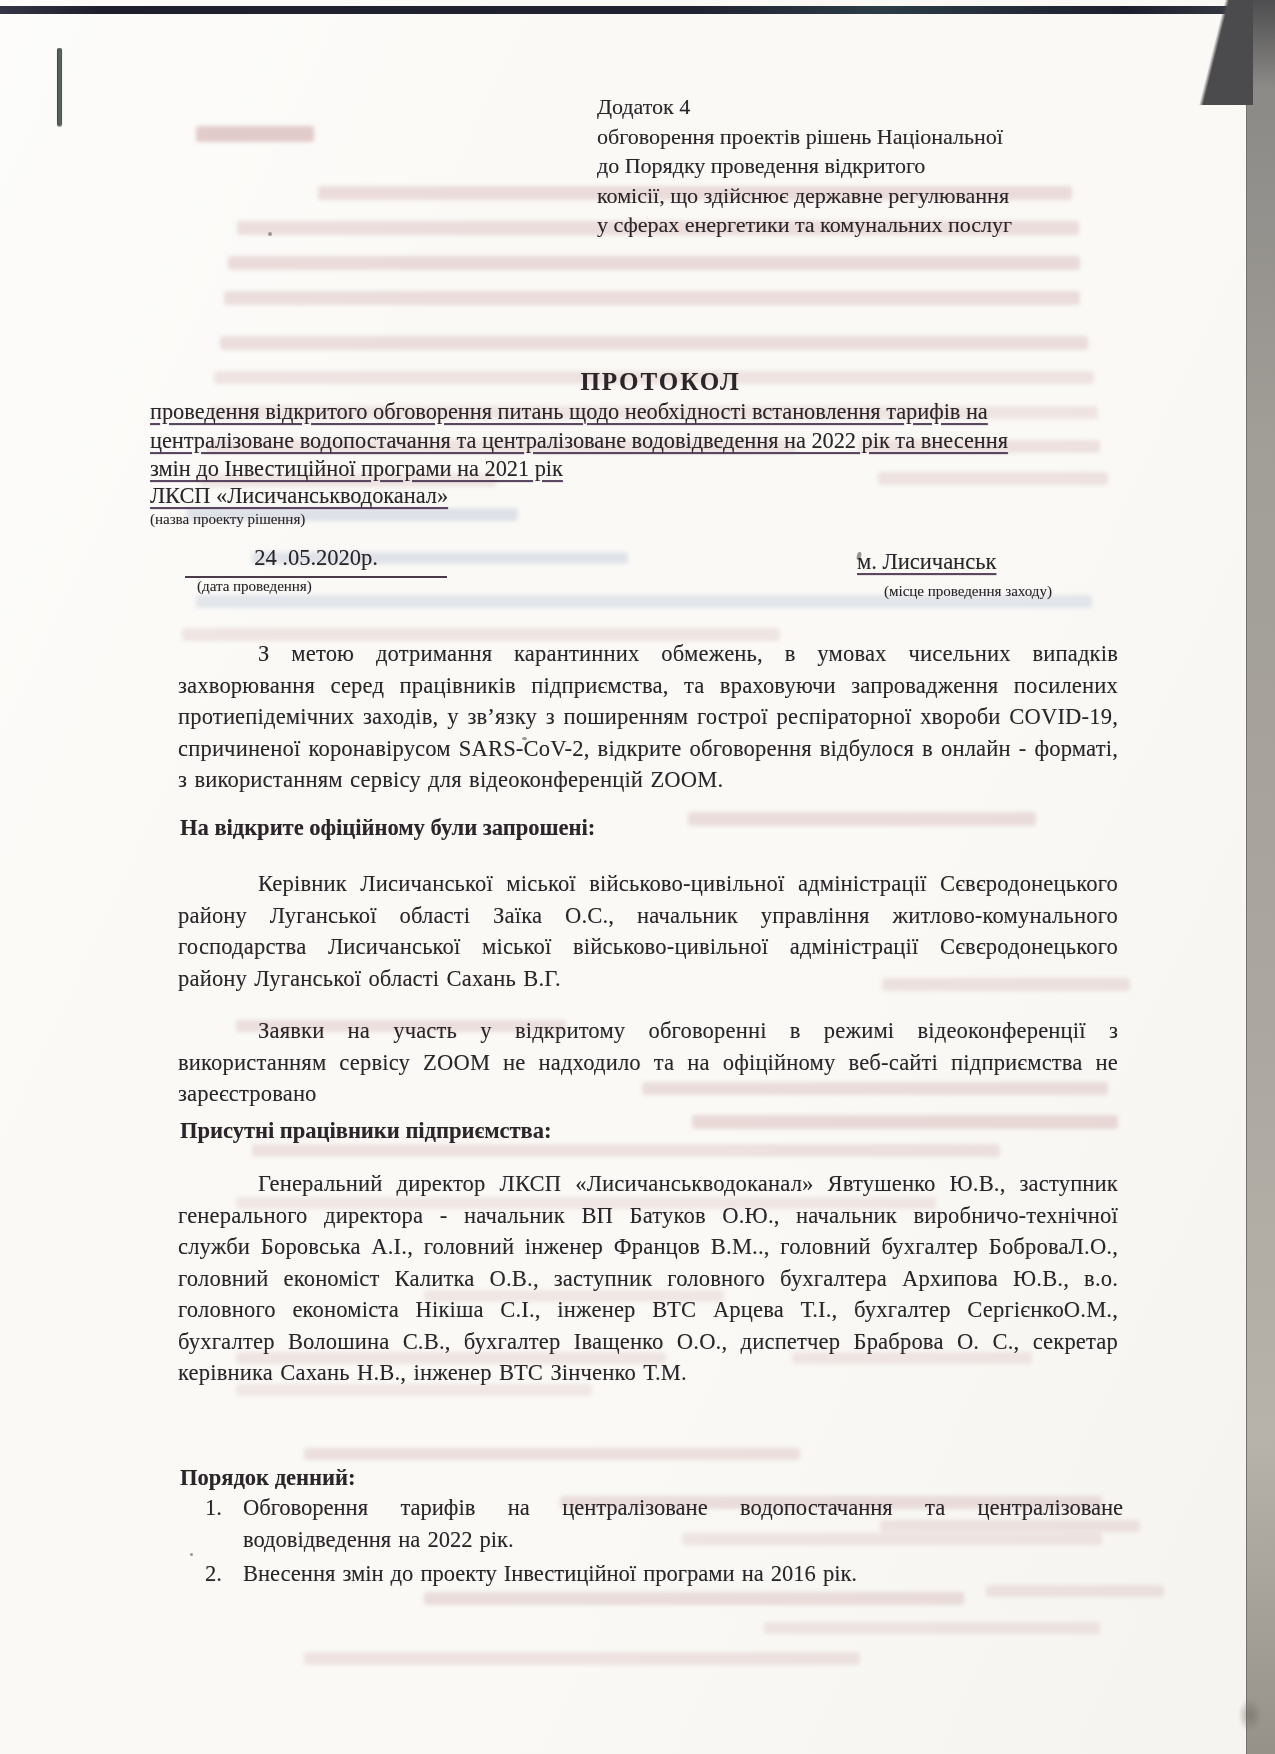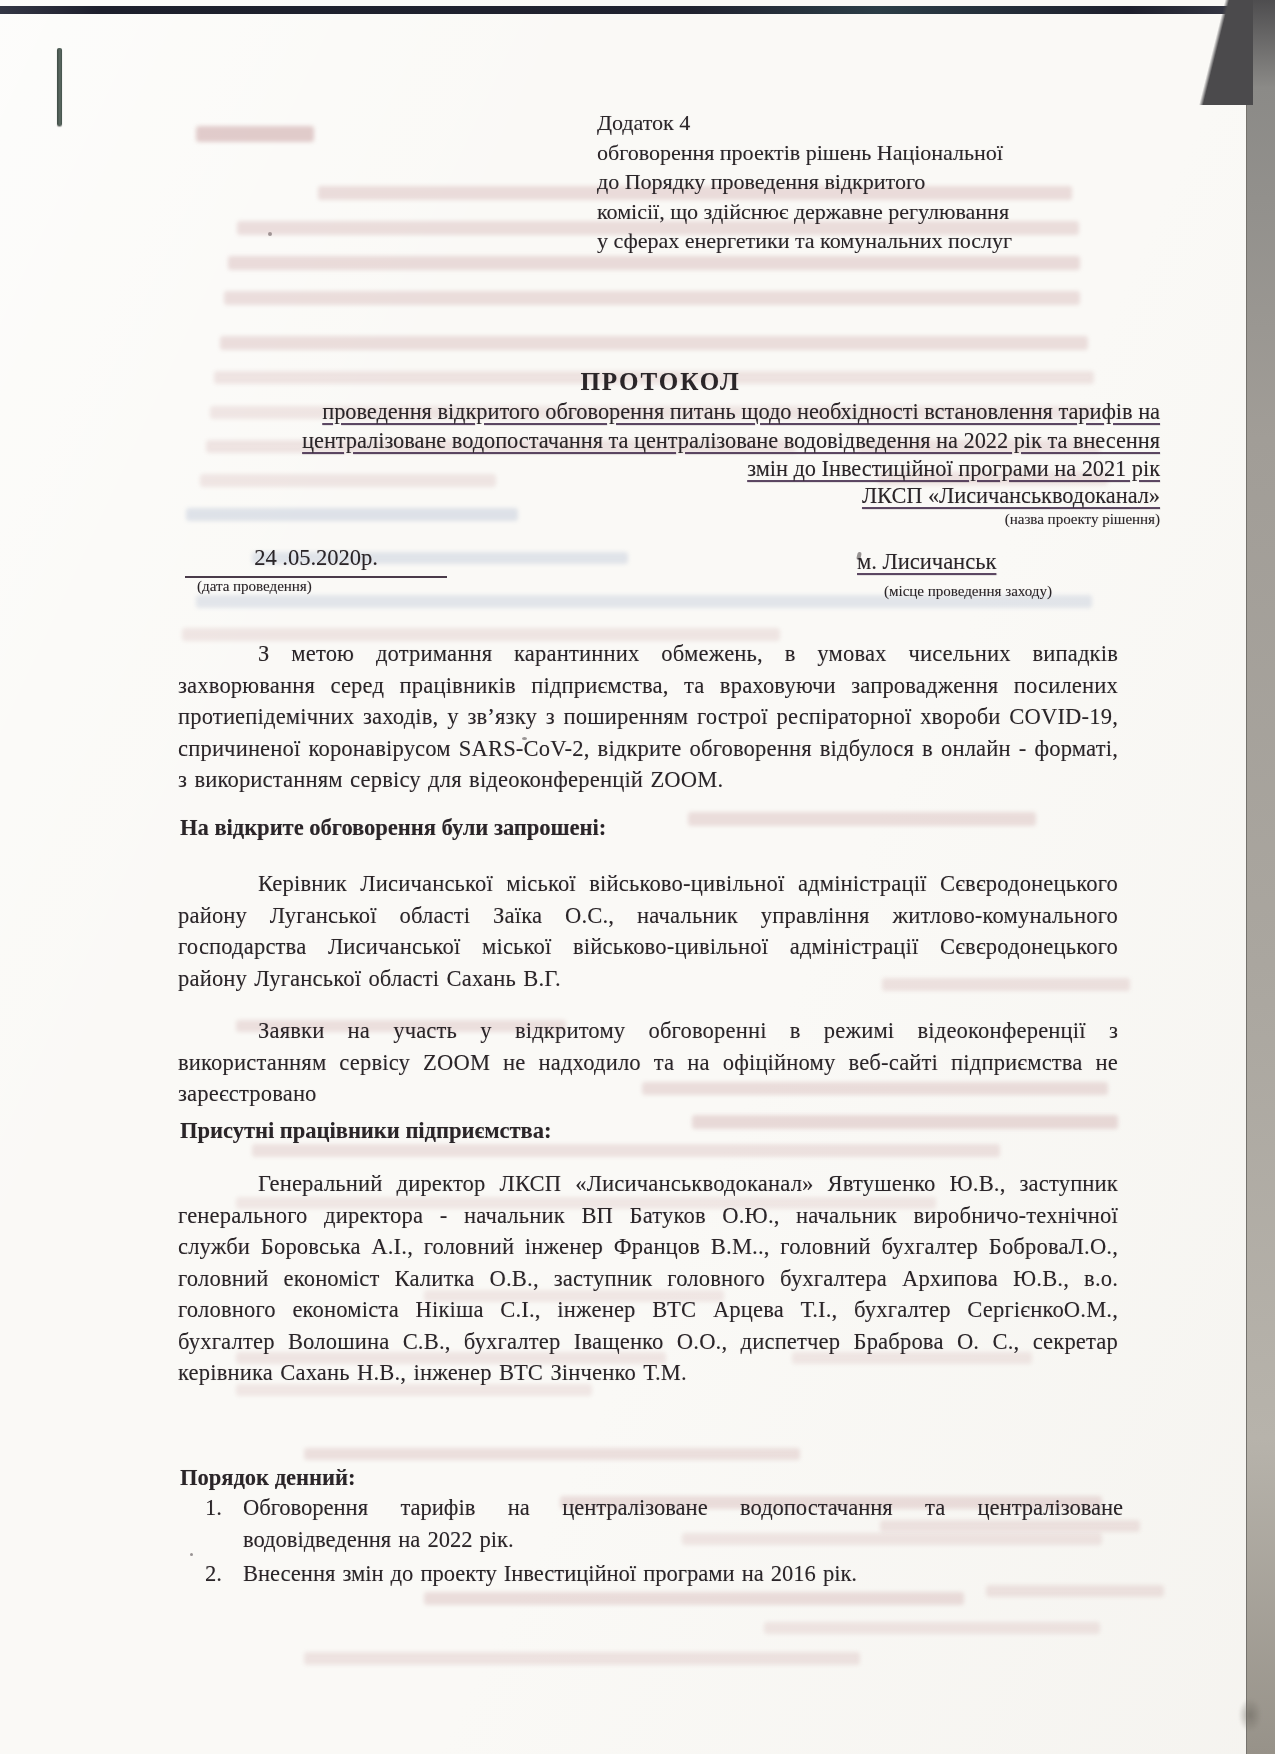--- a/index.html
+++ b/index.html
@@ -37,24 +37,24 @@
   .bl{position:absolute;border-radius:3px;filter:blur(2px);}
   .bp{background:rgba(193,146,148,.9);}
   .bb{background:rgba(148,163,194,.9);}
 
   
   .txt{position:absolute;font-size:22.5px;line-height:31.5px;
     text-shadow:.3px .4px .7px rgba(45,32,45,.28);}
   .para{left:178px;width:940px;text-align:justify;text-indent:80px;
     word-spacing:1.5px;letter-spacing:.2px;}
   .bold{font-weight:700;}
-  .annex{left:597px;top:108px;width:475px;font-size:22px;line-height:29.5px;}
+  .annex{left:597px;top:92px;width:475px;font-size:22px;line-height:29.5px;}
   .doc-title{left:178px;top:366px;width:965px;text-align:center;
     font-size:25px;font-weight:700;letter-spacing:2px;}
-  .sub-line{left:150px;width:1010px;text-align:right;font-size:22.3px;}
+  .sub-line{left:150px;width:1010px;text-align:left;font-size:22.3px;}
   .sub-line span{text-decoration:underline;text-decoration-thickness:2px;text-underline-offset:4px;
     text-decoration-color:rgba(72,48,80,.85);}
   .caption{font-size:15px;line-height:22px;}
   .date-box{left:185px;top:542px;width:262px;text-align:center;
     border-bottom:2px solid #4a3b4a;padding-bottom:2px;}
   .place-box{left:857px;top:546px;}
   .place-box span{text-decoration:underline;text-decoration-thickness:2px;text-underline-offset:4px;
     text-decoration-color:rgba(72,48,80,.85);}
   .agenda-wrap{position:absolute;left:205px;top:1492px;width:938px;}
   .agenda-item{display:flex;gap:12px;margin-bottom:3px;}
@@ -129,21 +129,21 @@
   <div class="txt sub-line" style="top:480px;"><span>ЛКСП «Лисичанськводоканал»</span></div>
   <div class="txt sub-line caption" style="top:508px;"><span style="text-decoration:none">(назва проекту рішення)</span></div>
 
   <div class="txt date-box">24 .05.2020р.</div>
   <div class="txt caption" style="left:197px;top:575px;">(дата проведення)</div>
   <div class="txt place-box"><span>м. Лисичанськ</span></div>
   <div class="txt caption" style="left:884px;top:580px;">(місце проведення заходу)</div>
 
   <div class="txt para" style="top:638px;">З метою дотримання карантинних обмежень, в умовах чисельних випадків захворювання серед працівників підприємства, та враховуючи запровадження посилених протиепідемічних заходів, у зв’язку з поширенням гострої респіраторної хвороби COVID-19, спричиненої коронавірусом SARS-CoV-2, відкрите обговорення відбулося в  онлайн - форматі,  з використанням сервісу для відеоконференцій ZOOM.</div>
 
-  <div class="txt bold" style="left:180px;top:812px;">На відкрите обговорення були запрошені:</div>
+  <div class="txt bold" style="left:180px;top:812px;">На відкрите офіційному були запрошені:</div>
   <div class="txt para" style="top:868px;">Керівник Лисичанської міської військово-цивільної адміністрації Сєвєродонецького району Луганської області Заїка О.С., начальник управління житлово-комунального господарства Лисичанської міської військово-цивільної адміністрації Сєвєродонецького району Луганської області Сахань В.Г.</div>
 
   <div class="txt para" style="top:1015px;">Заявки на участь у відкритому обговоренні в режимі відеоконференції  з використанням сервісу ZOOM не надходило та на офіційному веб-сайті підприємства не зареєстровано</div>
 
   <div class="txt bold" style="left:180px;top:1115px;">Присутні працівники підприємства:</div>
   <div class="txt para" style="top:1168px;">Генеральний директор ЛКСП «Лисичанськводоканал» Явтушенко Ю.В., заступник генерального директора - начальник ВП Батуков О.Ю., начальник виробничо-технічної служби Боровська А.І., головний інженер  Францов В.М.., головний бухгалтер БоброваЛ.О., головний економіст Калитка О.В., заступник головного бухгалтера Архипова Ю.В., в.о. головного економіста Нікіша С.І., інженер ВТС Арцева Т.І., бухгалтер СергієнкоО.М., бухгалтер Волошина С.В., бухгалтер Іващенко О.О., диспетчер Браброва О. С., секретар керівника Сахань Н.В., інженер ВТС Зінченко Т.М.</div>
 
   <div class="txt bold" style="left:180px;top:1462px;">Порядок денний:</div>
   <div class="agenda-wrap">
     <div class="agenda-item">

